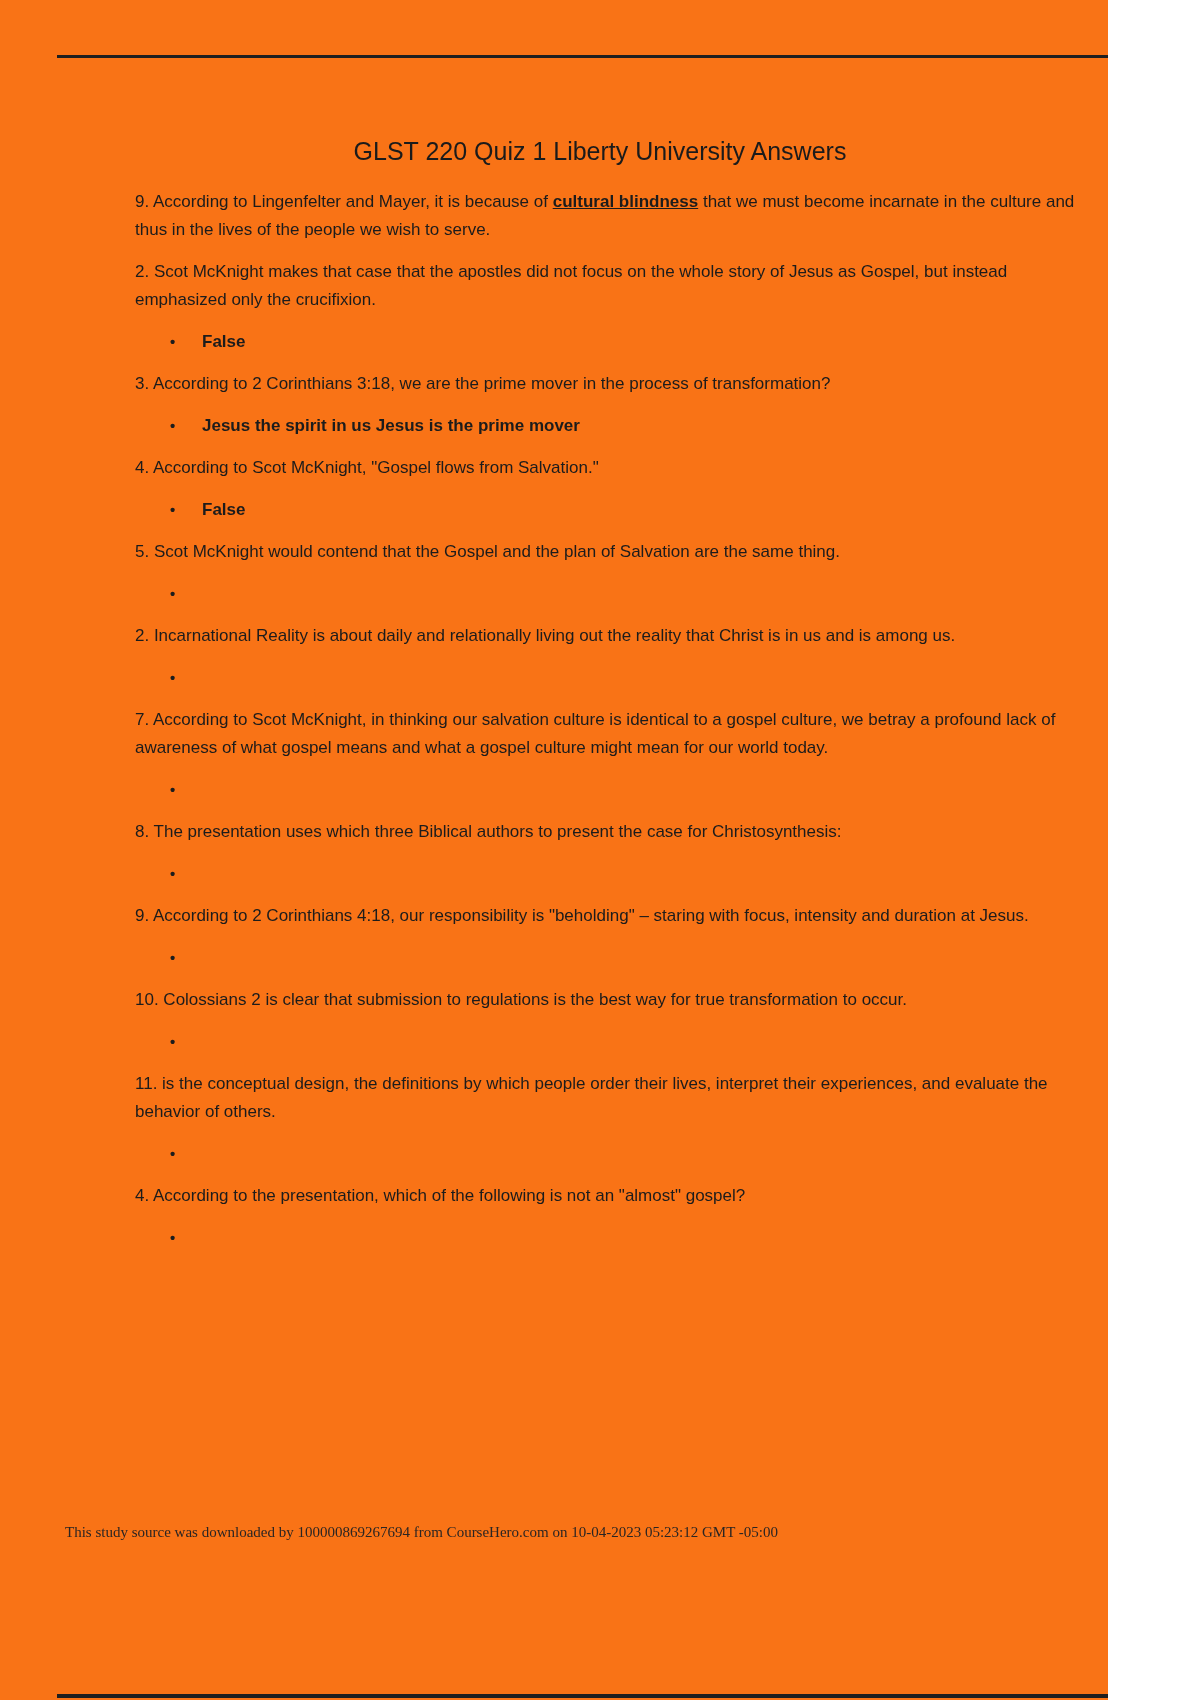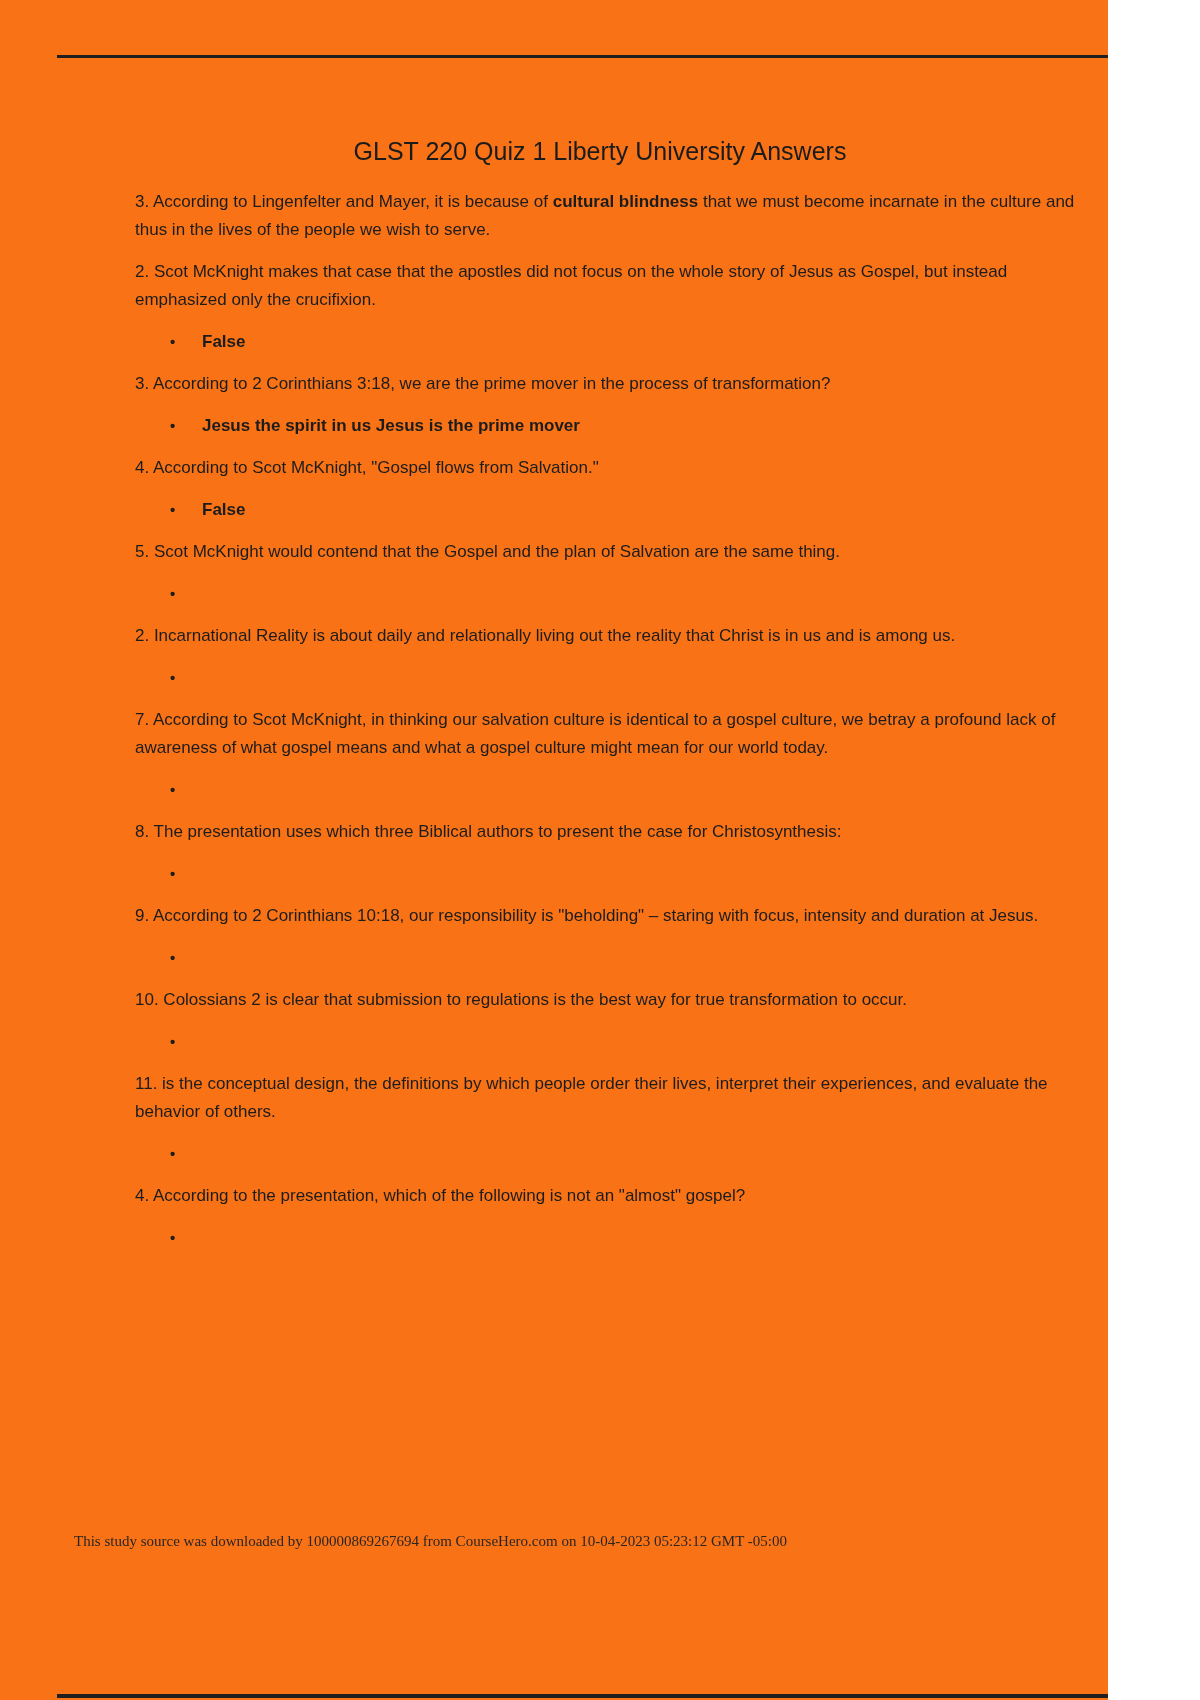--- a/index.html
+++ b/index.html
@@ -34,67 +34,68 @@
     top: 188px;
     left: 135px;
     width: 968px;
     font-size: 17px;
     line-height: 28px;
     color: #1c1c1c;
   }
   .content p { margin: 0 0 14px 0; }
   .q .em {
     font-weight: 700;
+    text-decoration: underline;
     margin-top: 27px;
   }
   .bullet-row { white-space: pre-wrap; }
   .dot {
     display: inline-block;
     margin-left: 35px;
     width: 32px;
     font-weight: 700;
     font-size: 15px;
   }
   .ans { font-weight: 700; }
   .footer-src, .footer-url {
     position: absolute;
     left: 57px;
-    margin: 17px;
+    margin: 8px;
     font-family: "Liberation Serif", serif;
     font-size: 15px;
     color: #2a2523;
   }
   .footer-src { top: 1516px; }
   .footer-url { top: 1578px; color: #3a2e28; }
 </style>
 </head>
 <body>
 
 <div class="page">
   <div class="rule rule-top"></div>
 
   <h1 class="title">GLST 220 Quiz 1 Liberty University Answers</h1>
 
   <div class="content" id="questions">
-      <p class="q"><span>3. According to Lingenfelter and Mayer, it is because of </span><span class="em">cultural blindness</span><span> that we must become incarnate in the culture and thus in the lives of the people we wish to serve.</span></p>
+      <p class="q"><span>9. According to Lingenfelter and Mayer, it is because of </span><span class="em">cultural blindness</span><span> that we must become incarnate in the culture and thus in the lives of the people we wish to serve.</span></p>
       <p class="q"><span>2. Scot McKnight makes that case that the apostles did not focus on the whole story of Jesus as Gospel, but instead emphasized only the crucifixion.</span></p>
       <p class="bullet-row"><span class="dot">•</span><span class="ans">False</span></p>
       <p class="q"><span>3. According to 2 Corinthians 3:18, we are the prime mover in the process of transformation?</span></p>
       <p class="bullet-row"><span class="dot">•</span><span class="ans">Jesus the spirit in us Jesus is the prime mover</span></p>
       <p class="q"><span>4. According to Scot McKnight, "Gospel flows from Salvation."</span></p>
       <p class="bullet-row"><span class="dot">•</span><span class="ans">False</span></p>
       <p class="q"><span>5. Scot McKnight would contend that the Gospel and the plan of Salvation are the same thing.</span></p>
       <p class="bullet-row"><span class="dot">•</span><span class="ans"></span></p>
       <p class="q"><span>2. Incarnational Reality is about daily and relationally living out the reality that Christ is in us and is among us.</span></p>
       <p class="bullet-row"><span class="dot">•</span><span class="ans"></span></p>
       <p class="q"><span>7. According to Scot McKnight, in thinking our salvation culture is identical to a gospel culture, we betray a profound lack of awareness of what gospel means and what a gospel culture might mean for our world today.</span></p>
       <p class="bullet-row"><span class="dot">•</span><span class="ans"></span></p>
       <p class="q"><span>8. The presentation uses which three Biblical authors to present the case for Christosynthesis:</span></p>
       <p class="bullet-row"><span class="dot">•</span><span class="ans"></span></p>
-      <p class="q"><span>9. According to 2 Corinthians 10:18, our responsibility is "beholding" – staring with focus, intensity and duration at Jesus.</span></p>
+      <p class="q"><span>9. According to 2 Corinthians 4:18, our responsibility is "beholding" – staring with focus, intensity and duration at Jesus.</span></p>
       <p class="bullet-row"><span class="dot">•</span><span class="ans"></span></p>
       <p class="q"><span>10. Colossians 2 is clear that submission to regulations is the best way for true transformation to occur.</span></p>
       <p class="bullet-row"><span class="dot">•</span><span class="ans"></span></p>
       <p class="q"><span>11. is the conceptual design, the definitions by which people order their lives, interpret their experiences, and evaluate the behavior of others.</span></p>
       <p class="bullet-row"><span class="dot">•</span><span class="ans"></span></p>
       <p class="q"><span>4. According to the presentation, which of the following is not an "almost" gospel?</span></p>
       <p class="bullet-row"><span class="dot">•</span><span class="ans"></span></p>
     </div>
 
   <p class="footer-src">This study source was downloaded by 100000869267694 from CourseHero.com on 10-04-2023 05:23:12 GMT -05:00</p>

